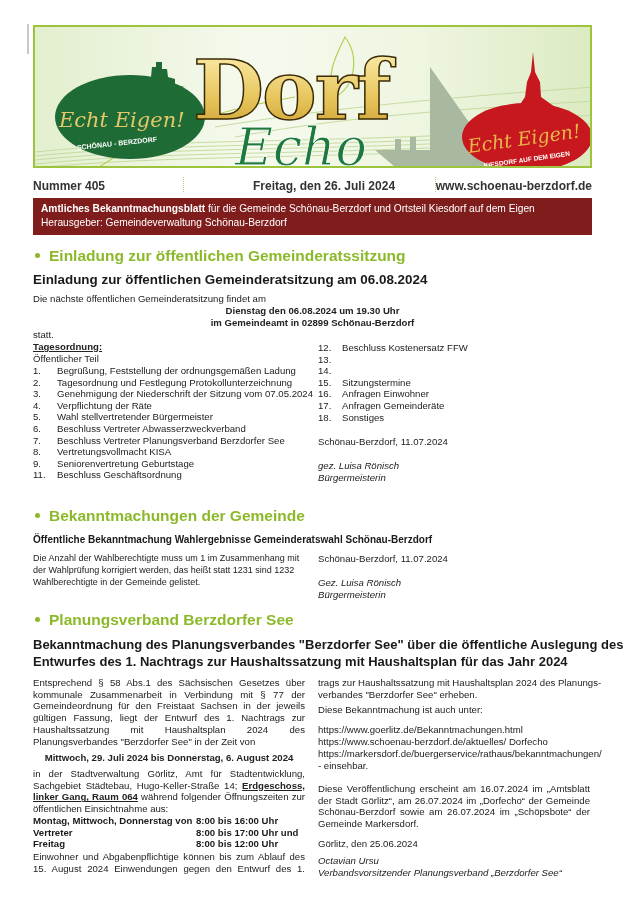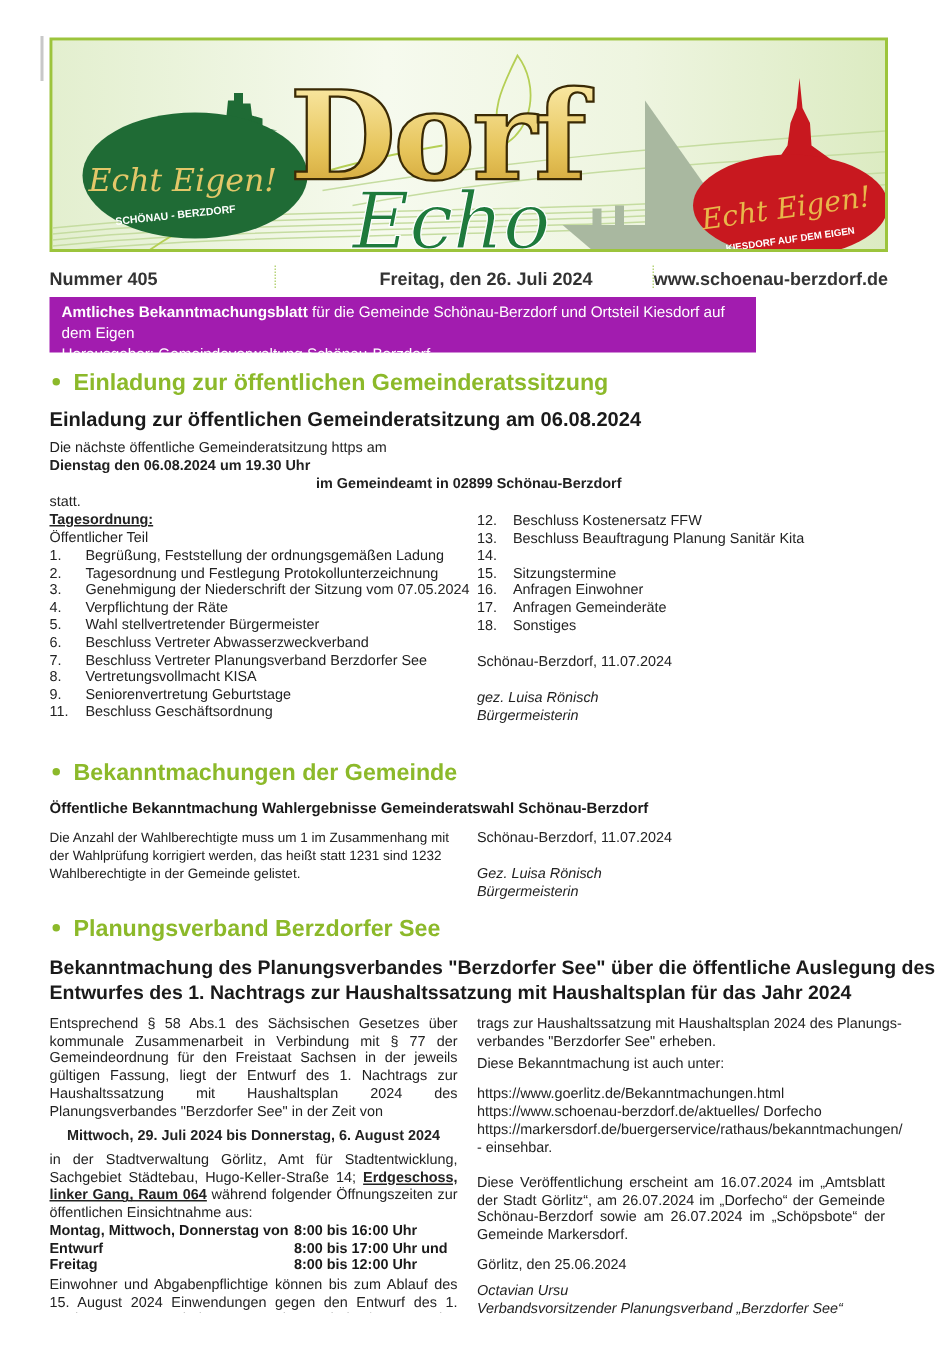--- a/index.html
+++ b/index.html
@@ -22,22 +22,22 @@
     position: absolute; left: 33px; top: 177px; width: 559px; height: 16px;
     font-family: "Liberation Sans", sans-serif; font-weight: bold; font-size: 12px; color: #333;
   }
   .meta-row .num { position: absolute; left: 0; top: 2px; }
   .meta-row .date { position: absolute; left: 220px; width: 150px; top: 2px; text-align: left; }
   .meta-row .url { position: absolute; right: 0; top: 2px; }
   .meta-row .sep { position: absolute; top: 0; width: 1px; height: 15px; border-left: 1px dotted #b7d47a; }
 
   
   .banner {
-    position: absolute; left: 33px; top: 198px; width: 471px; height: 37px;
-    background: #a21caf; color: #fff; font-family: "Liberation Sans", sans-serif;
+    position: absolute; left: 33px; top: 198px; width: 559px; height: 37px;
+    background: #7f1d1d; color: #fff; font-family: "Liberation Sans", sans-serif;
     font-size: 10.2px; line-height: 14px; padding: 4px 8px;
   }
   .banner b { font-weight: bold; }
 
   
   .section-head {
     position: absolute; left: 33px; font-family: "Liberation Sans", sans-serif;
     font-weight: bold; font-size: 15.5px; color: #8cb92a;
   }
   .section-head .dot { display: inline-block; width: 5px; height: 5px; border-radius: 50%; background: #8cb92a; margin: 0 9px 3px 2px; vertical-align: middle; }
@@ -128,22 +128,22 @@
 
 <div class="banner">
   <div><b>Amtliches Bekanntmachungsblatt</b><span> für die Gemeinde Schönau-Berzdorf und Ortsteil Kiesdorf auf dem Eigen</span></div>
   <div>Herausgeber: Gemeindeverwaltung Schönau-Berzdorf</div>
 </div>
 
 <div class="section-head" style="top:247px">
   <span class="dot"></span><span>Einladung zur öffentlichen Gemeinderatssitzung</span>
 </div>
 <div class="article-title" style="top:271px">Einladung zur öffentlichen Gemeinderatsitzung am 06.08.2024</div>
-<div class="txt" style="left:33px; top:293px">Die nächste öffentliche Gemeinderatsitzung https am</div>
-<div class="txt b" style="left:33px; width:559px; top:305px; text-align:left">Dienstag den 06.08.2024 um 19.30 Uhr</div>
+<div class="txt" style="left:33px; top:293px">Die nächste öffentlichen Gemeinderatsitzung findet am</div>
+<div class="txt b" style="left:33px; width:559px; top:305px; text-align:center">Dienstag den 06.08.2024 um 19.30 Uhr</div>
 <div class="txt b" style="left:33px; width:559px; top:317px; text-align:center">im Gemeindeamt in 02899 Schönau-Berzdorf</div>
 <div class="txt" style="left:33px; top:329px">statt.</div>
 <div class="txt u" style="left:33px; top:341px">Tagesordnung:</div>
 <div class="txt" style="left:33px; top:353px">Öffentlicher Teil</div>
 
 <div class="agenda" style="left:33px; top:365px; width:280px">
   <div class="row">
       <span class="n">1.</span>
       <span>Begrüßung, Feststellung der ordnungsgemäßen Ladung</span>
     </div>
@@ -185,21 +185,20 @@
     </div>
 </div>
 
 <div class="agenda" style="left:318px; top:342px; width:280px">
   <div class="row">
       <span class="n">12.</span>
       <span>Beschluss Kostenersatz FFW</span>
     </div>
   <div class="row">
       <span class="n">13.</span>
-      <span>Beschluss Beauftragung Planung Sanitär Kita</span>
     </div>
   <div class="row">
       <span class="n">14.</span>
     </div>
   <div class="row">
       <span class="n">15.</span>
       <span>Sitzungstermine</span>
     </div>
   <div class="row">
       <span class="n">16.</span>
@@ -238,21 +237,21 @@
 <div class="txt justify" style="left:33px; top:677px; width:272px; line-height:11.7px">Entsprechend § 58 Abs.1 des Sächsischen Gesetzes über kommunale Zusammenarbeit in Verbindung mit § 77 der Gemeindeordnung für den Freistaat Sachsen in der jeweils gültigen Fassung, liegt der Entwurf des 1. Nachtrags zur Haushaltssatzung mit Haushaltsplan 2024 des Planungsverbandes "Berzdorfer See" in der Zeit von</div>
 <div class="txt b" style="left:33px; top:752px; width:272px; text-align:center">Mittwoch, 29. Juli 2024 bis Donnerstag, 6. August 2024</div>
 <div class="txt justify" style="left:33px; top:768px; width:272px; line-height:11.7px"><span>in der Stadtverwaltung Görlitz, Amt für Stadtentwicklung, Sachgebiet Städtebau, Hugo-Keller-Straße 14; </span><span style="font-weight:bold; text-decoration:underline">Erdgeschoss, linker Gang, Raum 064</span><span> während folgender Öffnungszeiten zur öffentlichen Einsichtnahme aus:</span></div>
 
 <div class="hours" style="top:815px">
   <div class="row">
       <span class="d">Montag, Mittwoch, Donnerstag von</span>
       <span>8:00 bis 16:00 Uhr</span>
     </div>
   <div class="row">
-      <span class="d">Entwurf</span>
+      <span class="d">Vertreter</span>
       <span>8:00 bis 17:00 Uhr und</span>
     </div>
   <div class="row">
       <span class="d">Freitag</span>
       <span>8:00 bis 12:00 Uhr</span>
     </div>
 </div>
 <div class="txt justify" style="left:33px; top:851px; width:272px; height:24px; overflow:hidden; line-height:11.7px">Einwohner und Abgabenpflichtige können bis zum Ablauf des 15. August 2024 Einwendungen gegen den Entwurf des 1. Nachtrags zur Haushaltssatzung mit Haushaltsplan 2024 des Planungsverbandes "Berzdorfer See" erheben.</div>
 
 <div class="txt" style="left:318px; top:677px">trags zur Haushaltssatzung mit Haushaltsplan 2024 des Planungs-</div>

